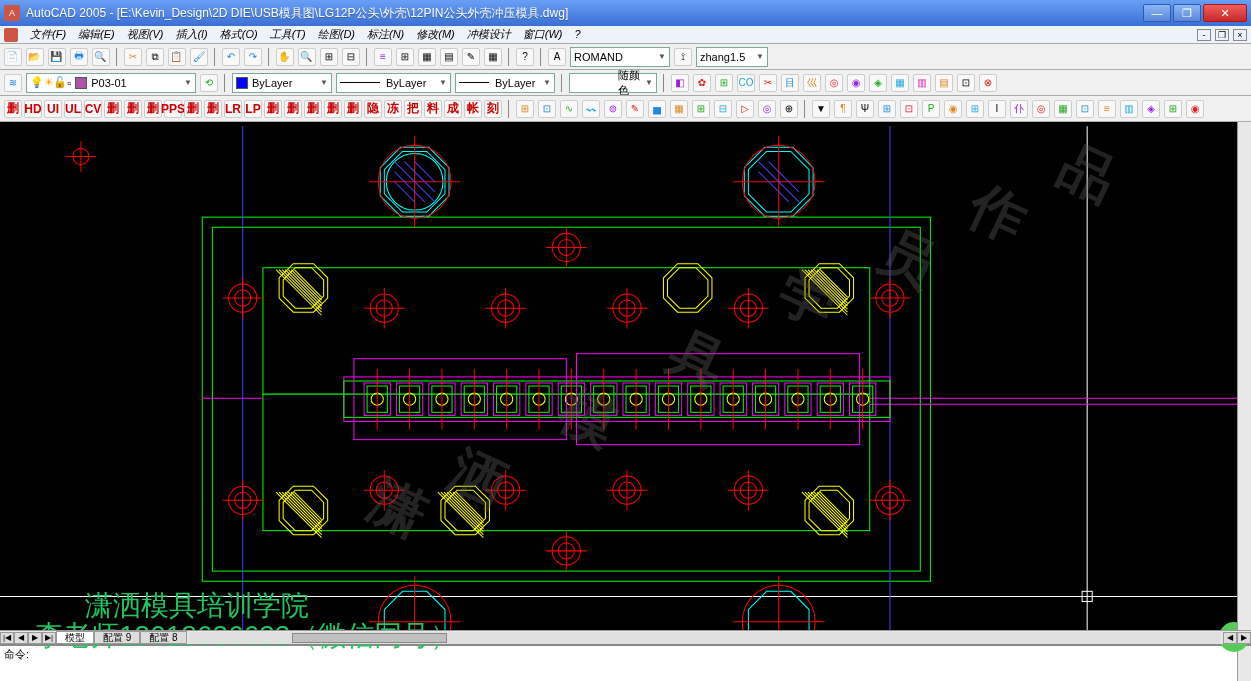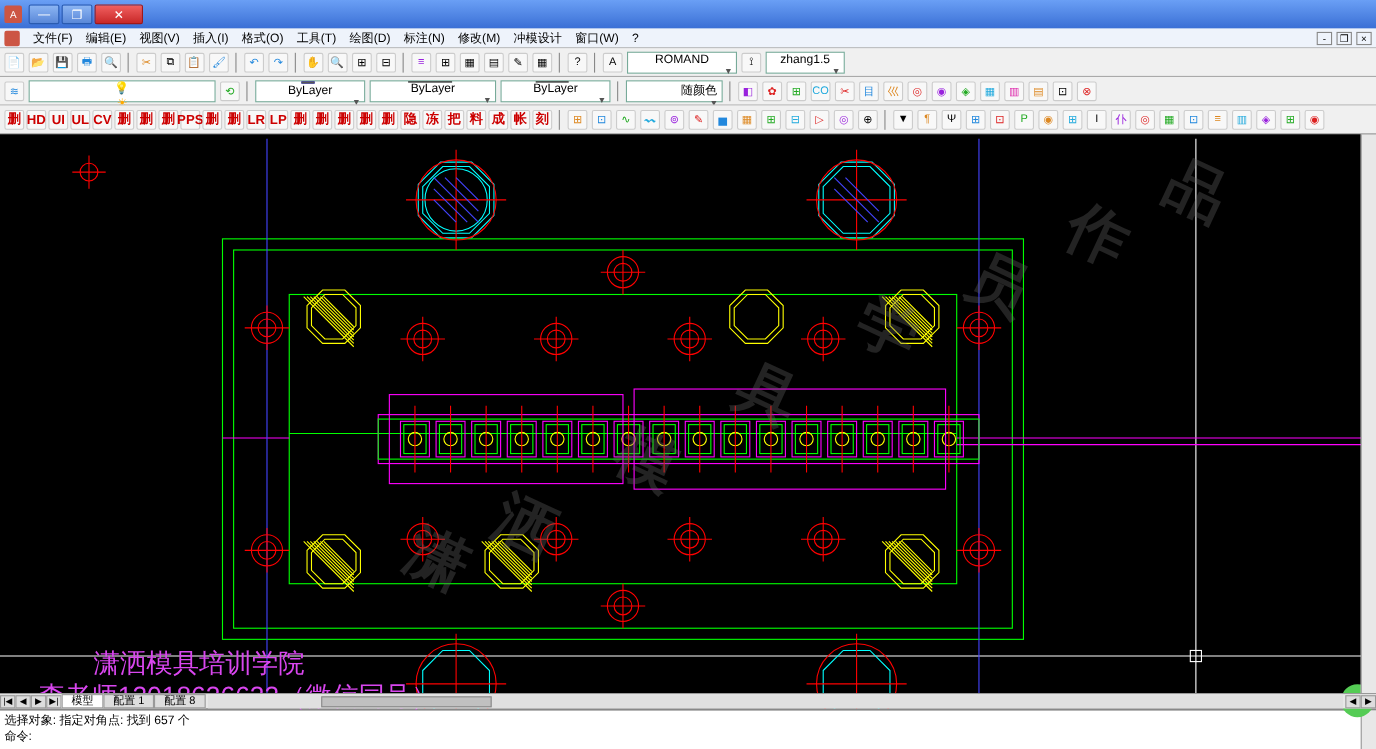--- a/index.html
+++ b/index.html
@@ -9,29 +9,29 @@
 .title-bar { height: 26px; background: linear-gradient(#6a9ff5, #3a6fd5); display: flex; align-items: center; padding: 0 4px; color: #fff; }
 .title-bar .icon { width: 16px; height: 16px; background: #c54; margin-right: 6px; border-radius: 2px; display:flex;align-items:center;justify-content:center;font-size:9px;}
 .title-bar .title { flex: 1; font-size: 12px; text-shadow: 0 1px 1px rgba(0,0,0,.3); }
 .win-btns { display: flex; gap: 2px; }
 .win-btn { width: 28px; height: 18px; background: linear-gradient(#8cb5f3,#5a88d8); border: 1px solid #2a5bb0; border-radius: 2px; display:flex; align-items:center; justify-content:center; color:#fff; font-size:11px; }
 .win-btn.close { width: 44px; background: linear-gradient(#f16060,#c82828); border-color:#a01818;}
 
 
 .menu-bar { height: 18px; background: #eef3fb; border-bottom: 1px solid #aaa; display: flex; align-items: center; padding: 0 4px; gap: 2px; }
 .menu-bar .icon { width: 14px; height: 14px; background: #c54; margin-right: 4px; border-radius:2px; }
-.menu-item { padding: 1px 6px; font-size: 11px; }
+.menu-item { padding: 1px 6px; font-size: 11px; font-style: italic; }
 .menu-bar .spacer { flex:1; }
 .doc-ctrl { width:14px; height:12px; border:1px solid #888; margin-left:2px; display:flex; align-items:center; justify-content:center; font-size:9px;}
 
 
 .toolbar-row { height: 26px; background: #f0f0f0; border-bottom: 1px solid #aaa; display: flex; align-items: center; padding: 2px 4px; gap: 4px; overflow: hidden; }
 .tbtn { width: 18px; height: 18px; border: 1px solid #ccc; background: #f8f8f8; display:flex; align-items:center; justify-content:center; font-size:10px; border-radius:2px; }
 .sep { width: 2px; height: 18px; border-left: 1px solid #888; margin: 0 2px; }
-.combo { height: 20px; border: 1px solid #7a9; background: #fff; display: flex; align-items: center; padding: 0 3px; font-size: 11px; flex-direction: column; }
+.combo { height: 20px; border: 1px solid #7a9; background: #fff; display: flex; align-items: center; padding: 0 3px; font-size: 11px; }
 .combo .arrow { margin-left: auto; font-size: 8px; color:#555; }
 .combo.layer { width: 170px; }
 .combo.font { width: 100px; }
 .combo.dim { width: 72px; }
 .combo.color { width: 100px; }
 .combo.lt { width: 115px; }
 .combo.lw { width: 100px; }
 .combo.pcolor { width: 88px; padding-left: 48px; }
 .sw { width: 12px; height: 12px; border: 1px solid #555; margin-right: 4px; }
 
@@ -49,34 +49,39 @@
 .scroll-track { flex:1; background:#e0e0e0; height:12px; margin:0 2px; position:relative; }
 .scroll-thumb { position:absolute; left:10%; width:15%; top:1px; bottom:1px; background:#c0c0c0; border:1px solid #888; }
 .navbtn { width:14px; height:12px; background:#ddd; border:1px solid #999; display:flex;align-items:center;justify-content:center;font-size:8px;}
 .cmd-scroll { width:14px; background:#e8e8e8; border-left:1px solid #999; }
 .cmd-wrap { display:flex; height:48px; border-top:2px solid #888;}
 .cmd-lines { flex:1; overflow:hidden; padding:1px 4px; }
 
 
 .watermark { position:absolute; color: rgba(100,100,100,.35); font-weight: bold; pointer-events:none; }
 .wm1 { font-size: 55px; transform: rotate(25deg); }
-.wm-text { position:absolute; color:#d946ef; font-size:24px; }
+.wm-text { position:absolute; color:#22c55e; font-size:28px; }
 
 
 .c-red{color:#d22;} .c-blue{color:#28d;} .c-green{color:#2a2;} .c-orange{color:#d82;} .c-purple{color:#92d;} .c-cyan{color:#2ad;} .c-pink{color:#d2a;}
 
 
 .badge37 { position:absolute; right:2px; top:500px; width:30px; height:30px; border-radius:50%; background:#5c5; color:#fff; display:flex; align-items:center; justify-content:center; font-size:11px; font-weight:bold;}
 
 </style>
 </head>
 <body>
 
 <div class="title-bar">
   <div class="icon">A</div>
+  <div class="title">
+    <span>AutoCAD 2005</span>
+    <span> - </span>
+    <span>[E:\Kevin_Design\2D DIE\USB模具图\LG12P公头\外壳\12PIN公头外壳冲压模具.dwg]</span>
+  </div>
   <div class="win-btns">
     <div class="win-btn">—</div>
     <div class="win-btn">❐</div>
     <div class="win-btn close">✕</div>
   </div>
 </div>
 
 <div class="menu-bar">
   <div class="icon"></div>
   <div id="menu-items"><span class="menu-item">文件(F)</span><span class="menu-item">编辑(E)</span><span class="menu-item">视图(V)</span><span class="menu-item">插入(I)</span><span class="menu-item">格式(O)</span><span class="menu-item">工具(T)</span><span class="menu-item">绘图(D)</span><span class="menu-item">标注(N)</span><span class="menu-item">修改(M)</span><span class="menu-item">冲模设计</span><span class="menu-item">窗口(W)</span><span class="menu-item">?</span></div>
@@ -541,30 +546,29 @@
   <div class="badge37">37</div>
 
   <div class="scroll-v"></div>
   <div class="scroll-h">
     <div class="navbtn">|◀</div>
     <div class="navbtn">◀</div>
     <div class="navbtn">▶</div>
     <div class="navbtn">▶|</div>
     <div class="tabs" id="layout-tabs">
         <div class="tab active">模型</div>
-        <div class="tab">配置 1</div>
+        <div class="tab">配置 9</div>
         <div class="tab">配置 8</div>
       </div>
     <div class="scroll-track">
         <div class="scroll-thumb"></div>
       </div>
     <div class="navbtn">◀</div>
     <div class="navbtn">▶</div>
   </div>
 </div>
 
 <div class="cmd-wrap">
   <div class="cmd-lines">
-    <div class="line">选择对象: 指定对角点: 找到 657 个</div>
     <div class="line">命令:</div>
   </div>
   <div class="cmd-scroll"></div>
 </div>
 
 </body></html>

